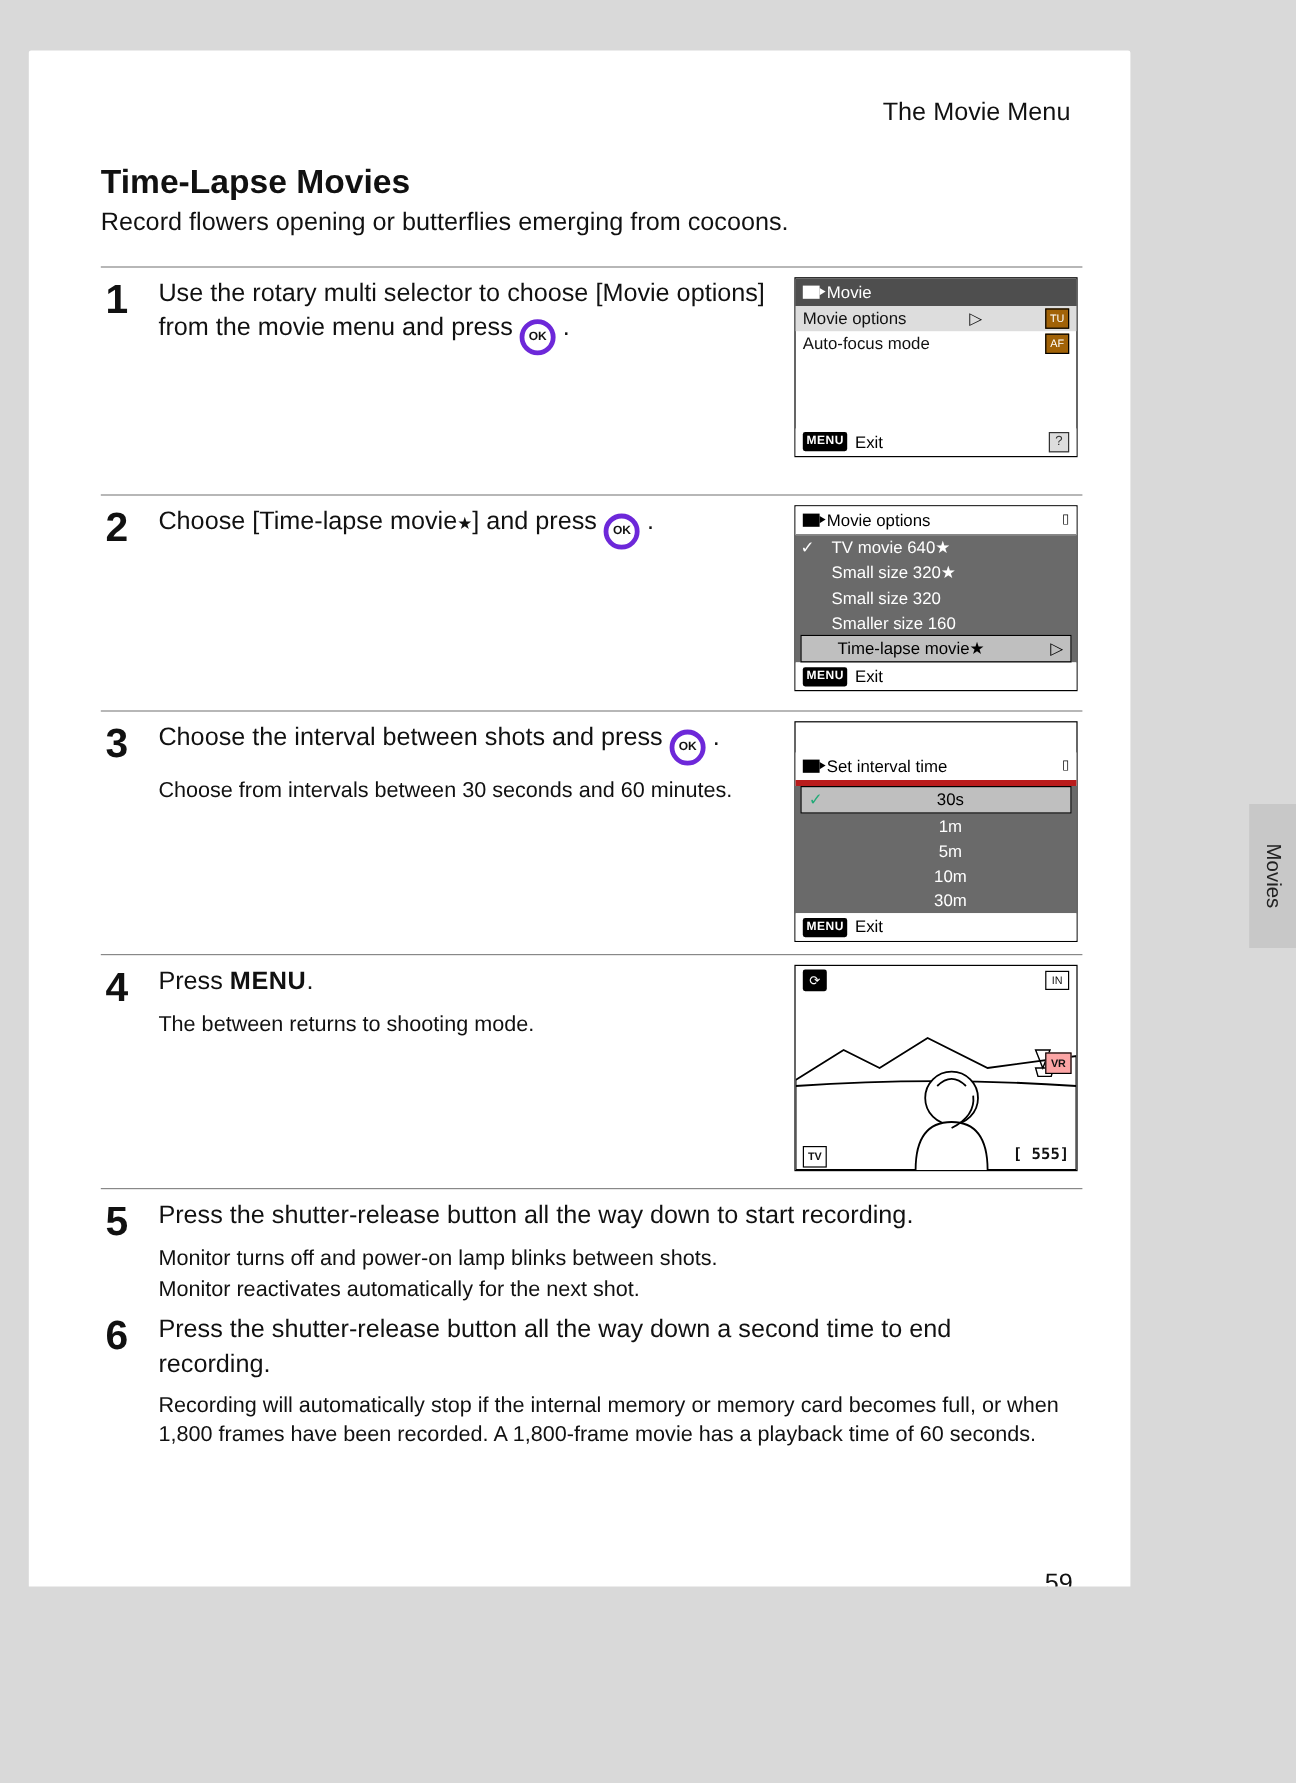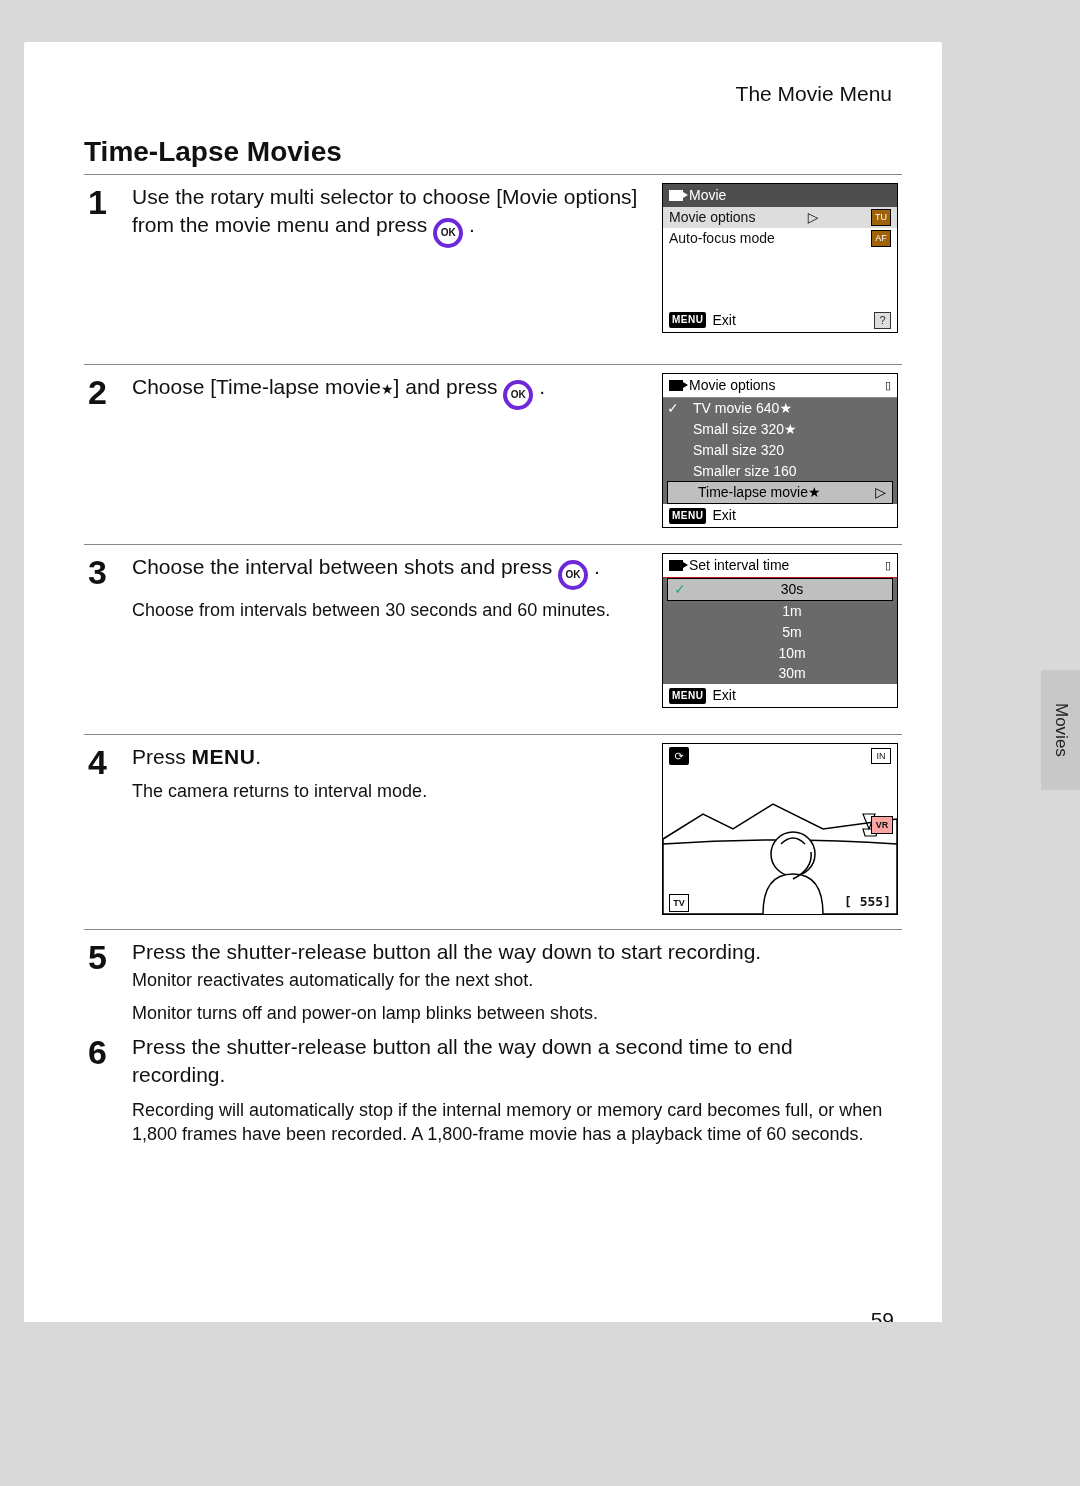--- a/index.html
+++ b/index.html
@@ -324,20 +324,21 @@
 </style>
 </head>
 <body>
 
 <div class="page">
   <div class="page-inner">
 
     <div class="header-title">The Movie Menu</div>
 
     <div class="section-title">Time-Lapse Movies</div>
+    <div class="section-sub">Record flowers opening or butterflies emerging from cocoons.</div>
 
     <div class="steps">
 
       <div class="step" style="min-height:190px;">
         <div class="num">1</div>
         <div class="body">
           <div class="main">
             <span>Use the rotary multi selector to choose [Movie options] from the movie menu and press </span>
             <span class="ok-icon">OK</span>
             <span>.</span>
@@ -417,21 +418,21 @@
         <div class="body">
           <div class="main">
             <span>Choose the interval between shots and press </span>
             <span class="ok-icon">OK</span>
             <span>.</span>
           </div>
           <div class="hint">Choose from intervals between 30 seconds and 60 minutes.</div>
         </div>
         <div class="screen-col">
           <div class="lcd">
-            <div class="title-bar light" style="border-bottom:1px solid #b91c1c;">
+            <div class="title-bar light" style="border-bottom:5px solid #b91c1c;margin-top:25px;">
               <span class="movie-icon"></span>
               <span>Set interval time</span>
               <span style="margin-left:auto;font-size:11px;">▯</span>
             </div>
             <div class="list interval-list">
               <div class="item sel-out" style="position:relative;">
                 <span style="position:absolute;left:6px;color:#2a7;">✓</span>
                 <span>30s</span>
               </div>
               <div class="item">1m</div>
@@ -446,21 +447,21 @@
           </div>
         </div>
       </div>
 
       <div class="step" style="min-height:195px;">
         <div class="num">4</div>
         <div class="body">
           <div class="main">
             <span>Press </span><span class="menu-word">MENU</span><span>.</span>
           </div>
-          <div class="hint">The camera returns to interval mode.</div>
+          <div class="hint">The between returns to shooting mode.</div>
         </div>
         <div class="screen-col">
           <div class="shoot-preview">
             <svg class="scene" viewBox="0 0 234 170">
               <path d="M0,95 L40,70 L70,85 L110,60 L160,85 L234,75 L234,170 L0,170 Z" fill="none" stroke="#000" stroke-width="1.5"></path>
               <path d="M0,100 Q117,92 234,100" fill="none" stroke="#000" stroke-width="1.5"></path>
 
               <path d="M200,70 L212,70 L206,85 Z M200,85 L215,85 L213,92 L202,92 Z" fill="none" stroke="#000" stroke-width="1.2"></path>
 
               <circle cx="130" cy="110" r="22" fill="#fff" stroke="#000" stroke-width="1.5"></circle>
@@ -478,22 +479,22 @@
               <div style="font-family:monospace;font-size:13px;font-weight:700;">[  555]</div>
             </div>
           </div>
         </div>
       </div>
 
       <div class="step no-border" style="padding-bottom:4px;">
         <div class="num">5</div>
         <div class="body">
           <div class="main">Press the shutter-release button all the way down to start recording.</div>
+          <div class="hint">Monitor turns off and power-on lamp blinks between shots.</div>
           <div class="hint" style="margin-top:2px;">Monitor reactivates automatically for the next shot.</div>
-          <div class="hint">Monitor turns off and power-on lamp blinks between shots.</div>
         </div>
       </div>
 
       <div class="step no-border" style="padding-top:4px;">
         <div class="num">6</div>
         <div class="body">
           <div class="main">Press the shutter-release button all the way down a second time to end recording.</div>
           <div class="hint">Recording will automatically stop if the internal memory or memory card becomes full, or when 1,800 frames have been recorded. A 1,800-frame movie has a playback time of 60 seconds.</div>
         </div>
       </div>

